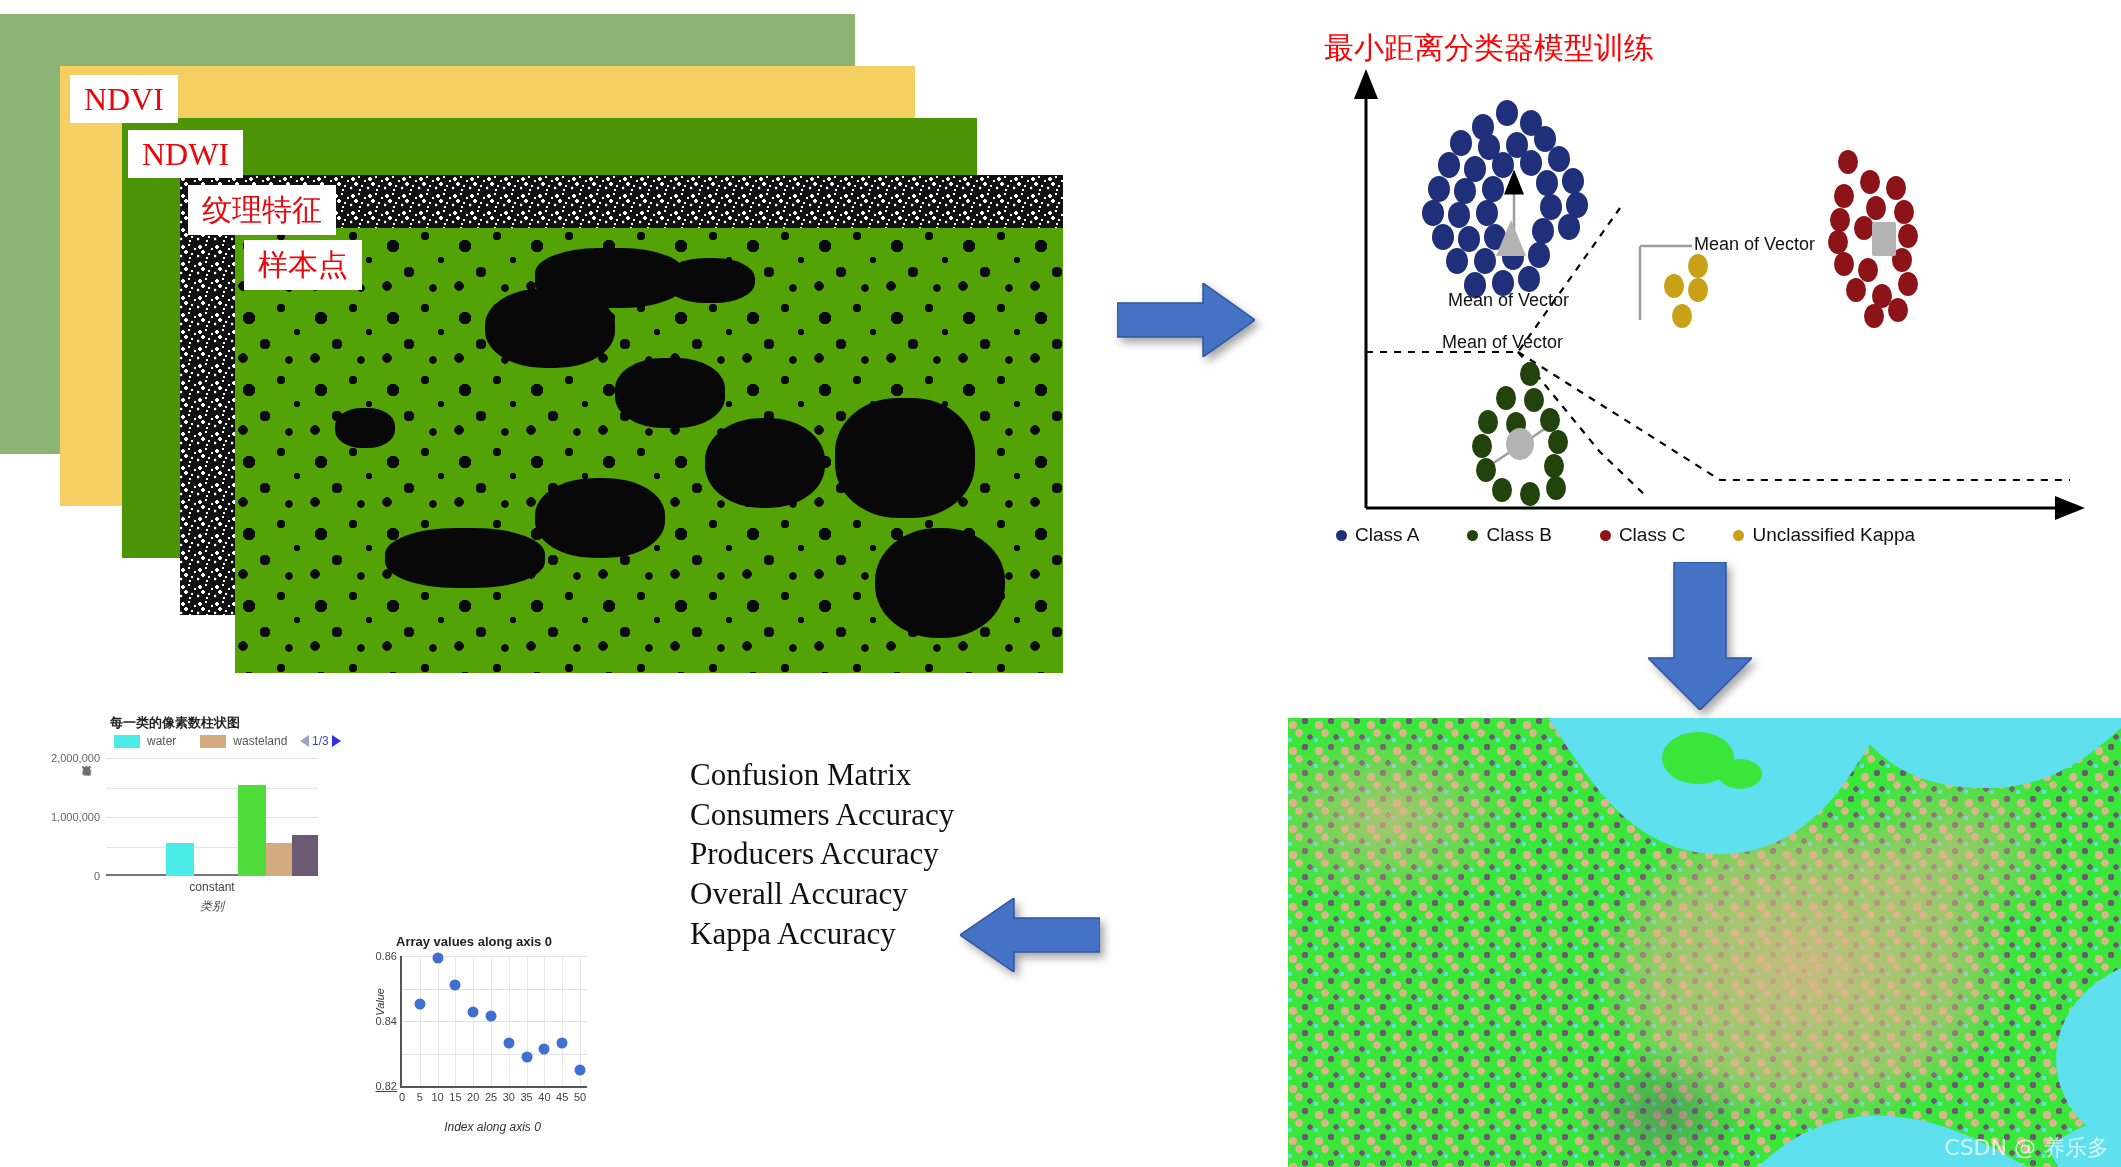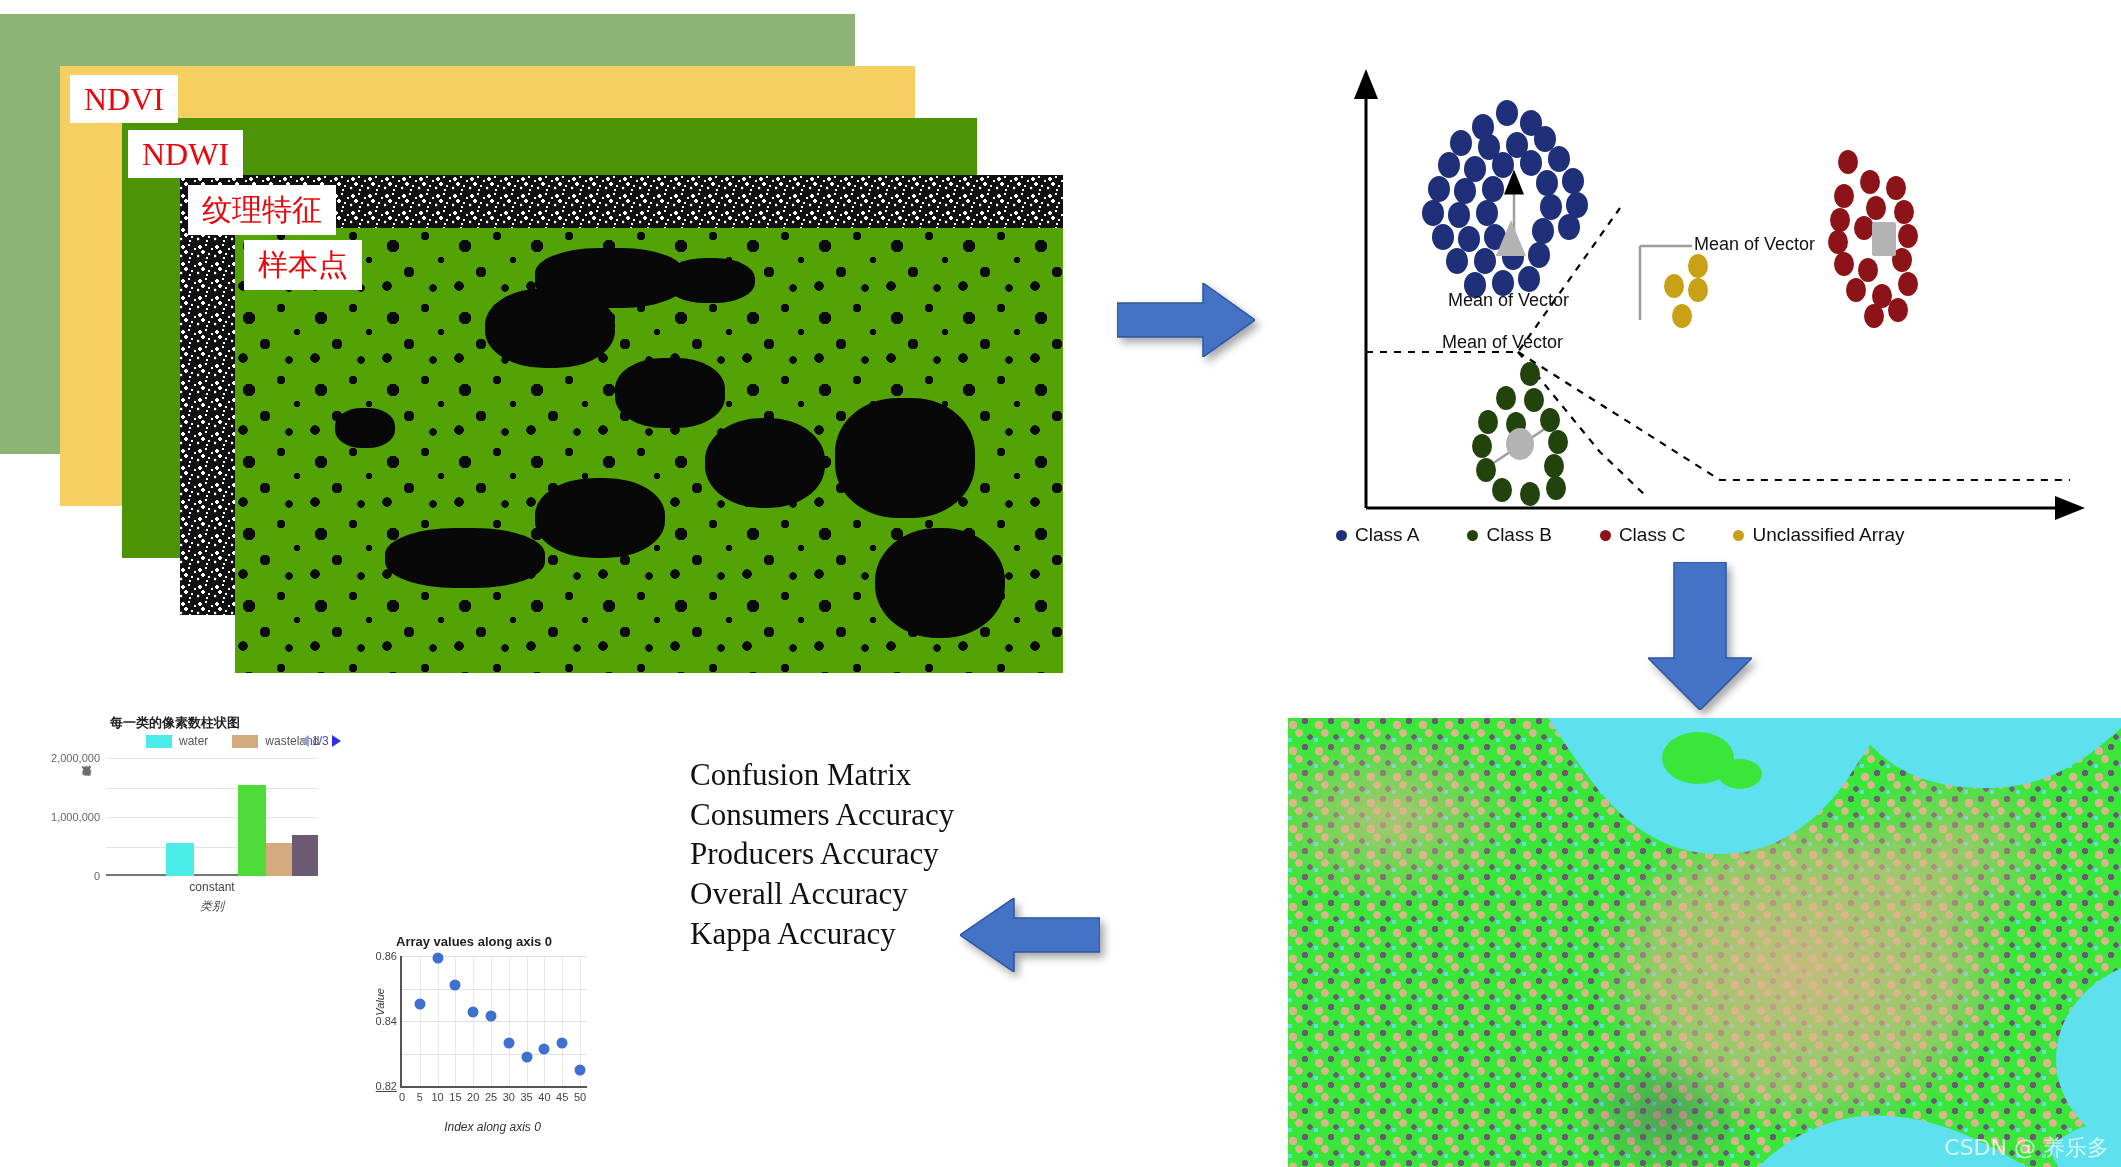--- a/index.html
+++ b/index.html
@@ -74,21 +74,21 @@
 
   
   #accuracy-list{left:690px;top:755px;width:320px;
         font-family:"Liberation Serif","DejaVu Serif",serif;font-size:31px;
         line-height:1.28;color:#111;}
 
   
   #bar-panel{left:60px;top:712px;width:300px;height:210px;}
   #bar-title{position:absolute;left:50px;top:2px;font-size:13px;font-weight:bold;color:#222;
              font-family:"DejaVu Sans","Liberation Sans",sans-serif;}
-  #bar-legend{position:absolute;left:54px;top:22px;display:flex;gap:24px;align-items:center;margin-left:32px;}
+  #bar-legend{position:absolute;left:54px;top:22px;display:flex;gap:24px;align-items:center;}
   .bl-item{display:flex;align-items:center;gap:7px;font-size:12px;color:#555;}
   .bl-sw{width:26px;height:13px;display:inline-block;}
   #bar-pager{position:absolute;left:240px;top:22px;display:flex;align-items:center;gap:3px;
              font-size:12px;color:#3b48c4;}
   .pg-tri{width:0;height:0;display:inline-block;}
   .pg-prev{border-top:6px solid transparent;border-bottom:6px solid transparent;border-right:9px solid #9aa3c9;}
   .pg-next{border-top:6px solid transparent;border-bottom:6px solid transparent;border-left:9px solid #2d2df0;}
   #bar-plot{position:absolute;left:46px;top:46px;width:212px;height:118px;}
   .grid-line{position:absolute;left:0;right:0;height:1px;background:#e3e3e3;}
   .axis-base{position:absolute;left:0;right:0;bottom:0;height:2px;background:#777;}
@@ -146,20 +146,21 @@
   <div class="chip" id="chip-ndwi">NDWI</div>
   <div class="chip chip-cn" id="chip-texture">纹理特征</div>
   <div class="chip chip-cn" id="chip-sample">样本点</div>
 </div>
 
 <svg class="arrow" style="left:1117px;top:283px;" width="138" height="74" viewBox="0 0 138 74">
   <polygon points="0,20 86,20 86,0 138,37 86,74 86,54 0,54" fill="#4472c4" stroke="#2f55a0" stroke-width="1.5"></polygon>
 </svg>
 
 <div class="abs" id="mdc-panel">
+  <div id="mdc-title">最小距离分类器模型训练</div>
 
   <svg style="position:absolute;left:0;top:0;" width="821" height="520" viewBox="0 0 821 520">
     <defs>
       <marker id="ah" markerWidth="10" markerHeight="10" refX="5" refY="4" orient="auto">
         <polygon points="0,0 10,4 0,8" fill="#000"></polygon>
       </marker>
     </defs>
     <line x1="66" y1="508" x2="66" y2="84" stroke="#000" stroke-width="3" marker-end="url(#ah)"></line>
     <line x1="66" y1="508" x2="770" y2="508" stroke="#000" stroke-width="3" marker-end="url(#ah)"></line>
 
@@ -271,21 +272,21 @@
     <span class="lg-item">
       <i class="lg-dot" style="background:#23430d;"></i>
       <span>Class  B</span>
     </span>
     <span class="lg-item">
       <i class="lg-dot" style="background:#8c1318;"></i>
       <span>Class  C</span>
     </span>
     <span class="lg-item">
       <i class="lg-dot" style="background:#c9a117;"></i>
-      <span>Unclassified Array</span>
+      <span>Unclassified Kappa</span>
     </span>
   </div>
 </div>
 
 <svg class="arrow" style="left:1648px;top:562px;" width="104" height="148" viewBox="0 0 104 148">
   <polygon points="26,0 78,0 78,96 104,96 52,148 0,96 26,96" fill="#4472c4" stroke="#2f55a0" stroke-width="1.5"></polygon>
 </svg>
 
 <div class="abs" id="landuse">
   <div class="px" style="

